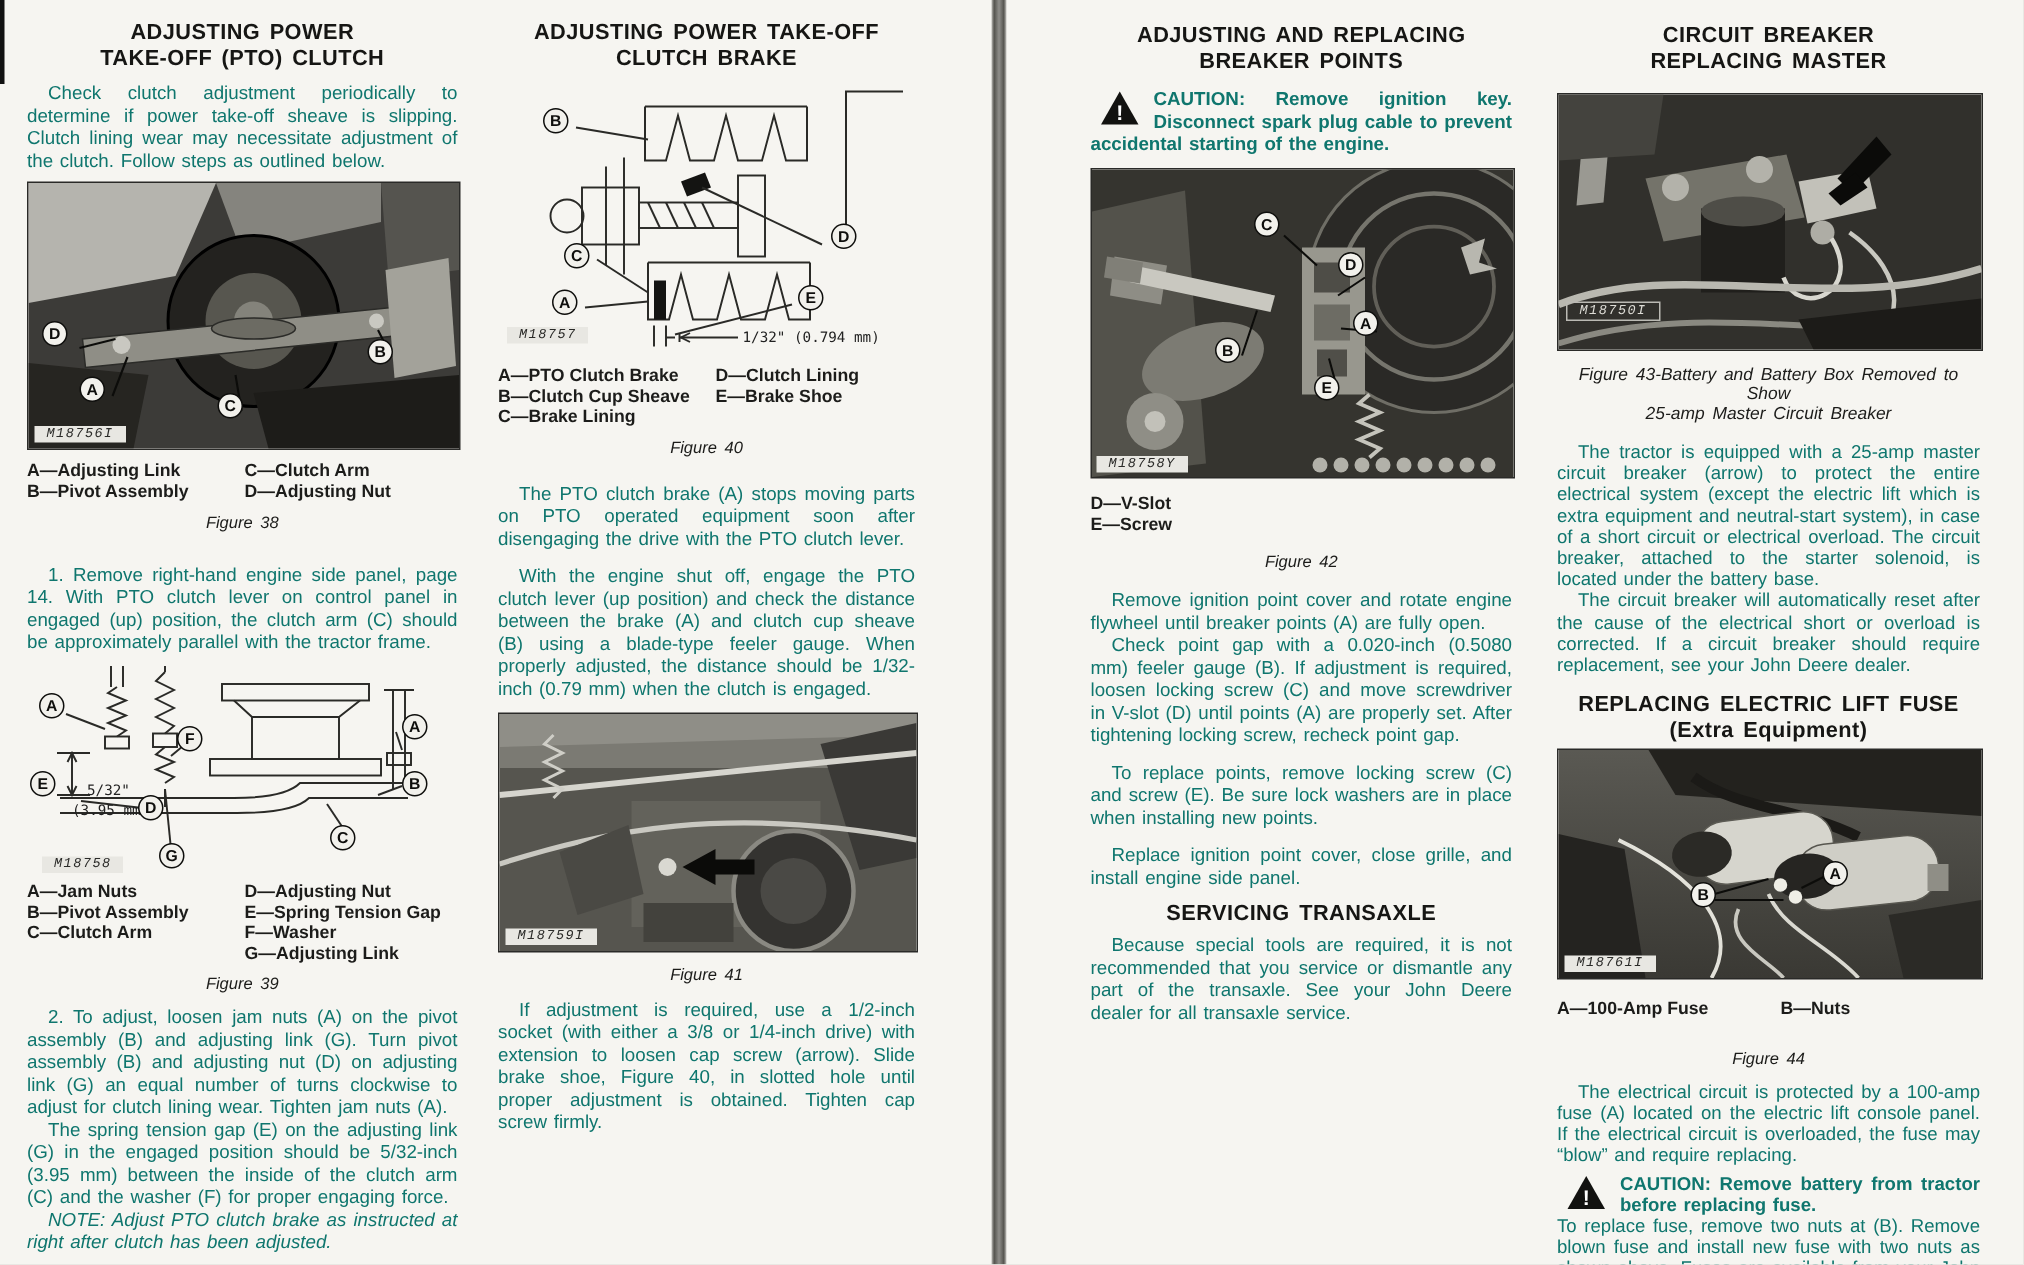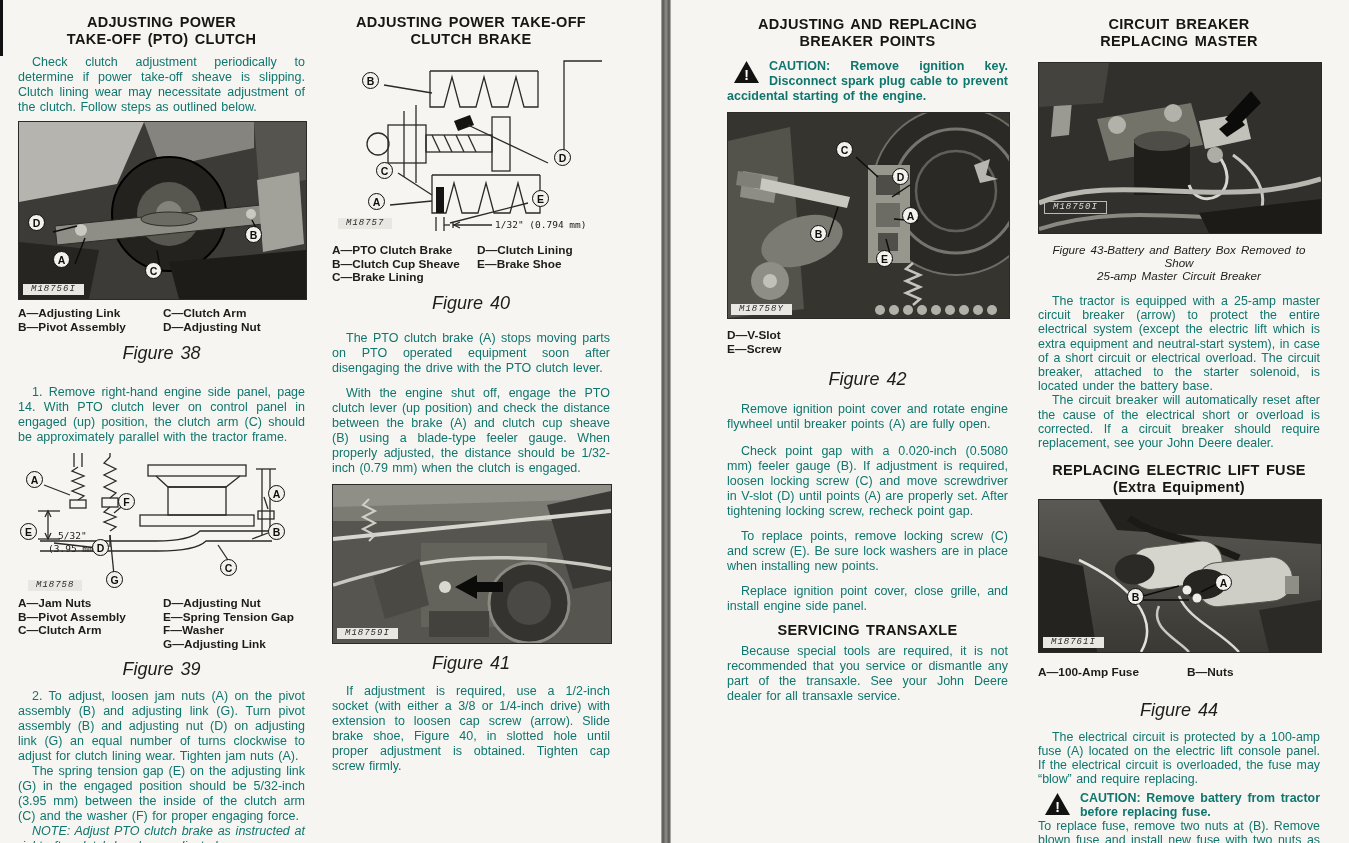--- a/index.html
+++ b/index.html
@@ -20,21 +20,21 @@
   .cicon{float:left;width:32px;height:25px;margin:1px 4px 0 6px;}
   .figure{position:relative;}
   .figure svg{display:block;}
   .photo{border:1px solid #2a2a28;}
   .co{position:absolute;width:17px;height:17px;border:1.5px solid #0e0e0c;border-radius:50%;
       background:#f2f1ec;color:#0e0e0c;font-size:10.5px;font-weight:bold;line-height:17px;
       text-align:center;box-sizing:border-box;}
   .ptag{position:absolute;font-family:"Liberation Mono",monospace;font-style:italic;
         font-size:9px;letter-spacing:1px;background:#e8e7e2;color:#2a2a28;padding:0 8px;line-height:11px;}
   .ptag.dark{background:transparent;color:#dddcd6;border:1px solid #bbbab4;}
-  .figcap{margin:0;font-size:18px;font-style:italic;text-align:center;word-spacing:2px;}
+  .figcap{margin:0;font-size:11px;font-style:italic;text-align:center;word-spacing:2px;}
   .lg{display:flex;font-size:11.8px;font-weight:bold;line-height:13.5px;}
   .lgc{width:145px;}
   .lgc2{flex:1;}
   .lgc .li,.lgc2 .li{white-space:nowrap;}
   .meas{font-family:"DejaVu Sans Mono",monospace;font-size:9.5px;fill:#222;}
 </style>
 </head>
 <body>
 
 <div class="page">
@@ -310,21 +310,21 @@
 
     <div class="lg" style="margin-top:10px;">
       <div class="lgc2">
         <div class="li">D—V-Slot</div>
         <div class="li">E—Screw</div>
       </div>
     </div>
     <p class="figcap" style="margin-top:13px;">Figure 42</p>
 
     <p class="body ind" style="margin-top:12px;">Remove ignition point cover and rotate engine flywheel until breaker points (A) are fully open.</p>
-    <p class="body ind" style="margin-top:12px;">Check point gap with a 0.020-inch (0.5080 mm) feeler gauge (B). If adjustment is required, loosen locking screw (C) and move screwdriver in V-slot (D) until points (A) are properly set. After tightening locking screw, recheck point gap.</p>
+    <p class="body ind" style="">Check point gap with a 0.020-inch (0.5080 mm) feeler gauge (B). If adjustment is required, loosen locking screw (C) and move screwdriver in V-slot (D) until points (A) are properly set. After tightening locking screw, recheck point gap.</p>
     <p class="body ind" style="margin-top:10px;">To replace points, remove locking screw (C) and screw (E). Be sure lock washers are in place when installing new points.</p>
     <p class="body ind" style="margin-top:10px;">Replace ignition point cover, close grille, and install engine side panel.</p>
 
     <h2 class="sec" style="margin-top:8px;">
       <span class="l">SERVICING TRANSAXLE</span>
     </h2>
     <p class="body ind" style="margin-top:5px;">Because special tools are required, it is not recommended that you service or dismantle any part of the transaxle. See your John Deere dealer for all transaxle service.</p>
   </section>
 
   <section class="col" style="left:1038px;top:16px;width:282px;">

